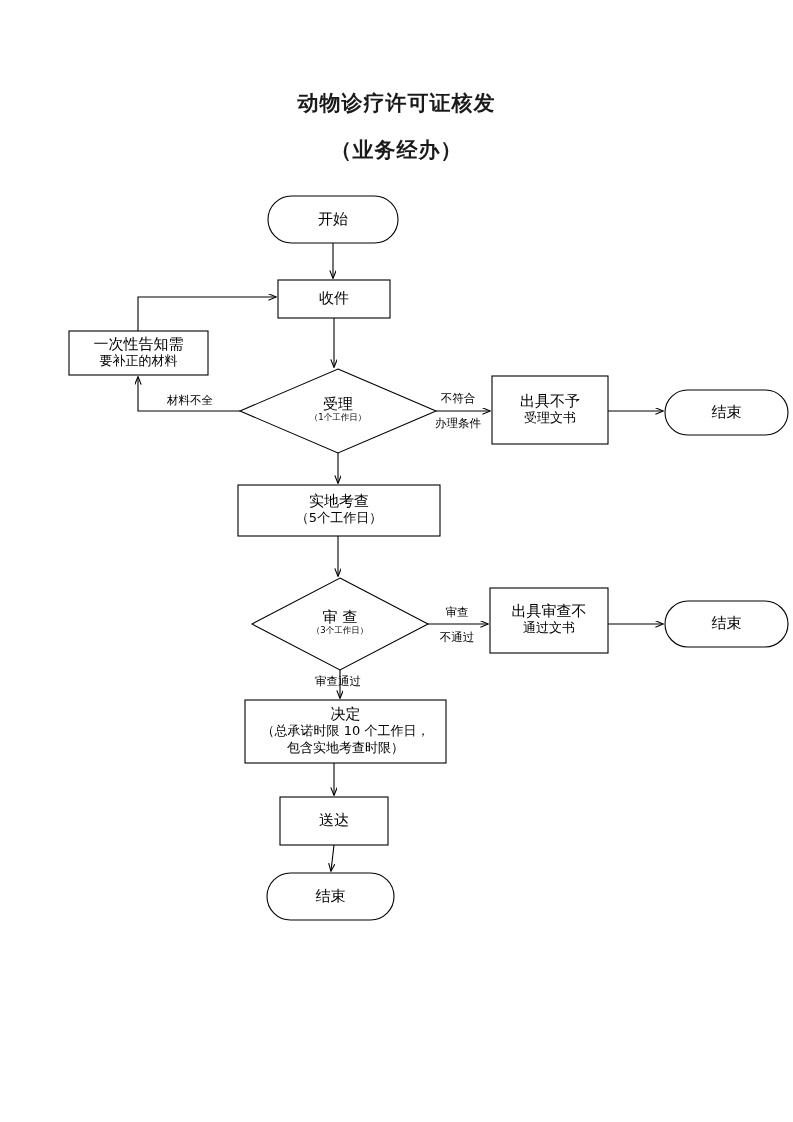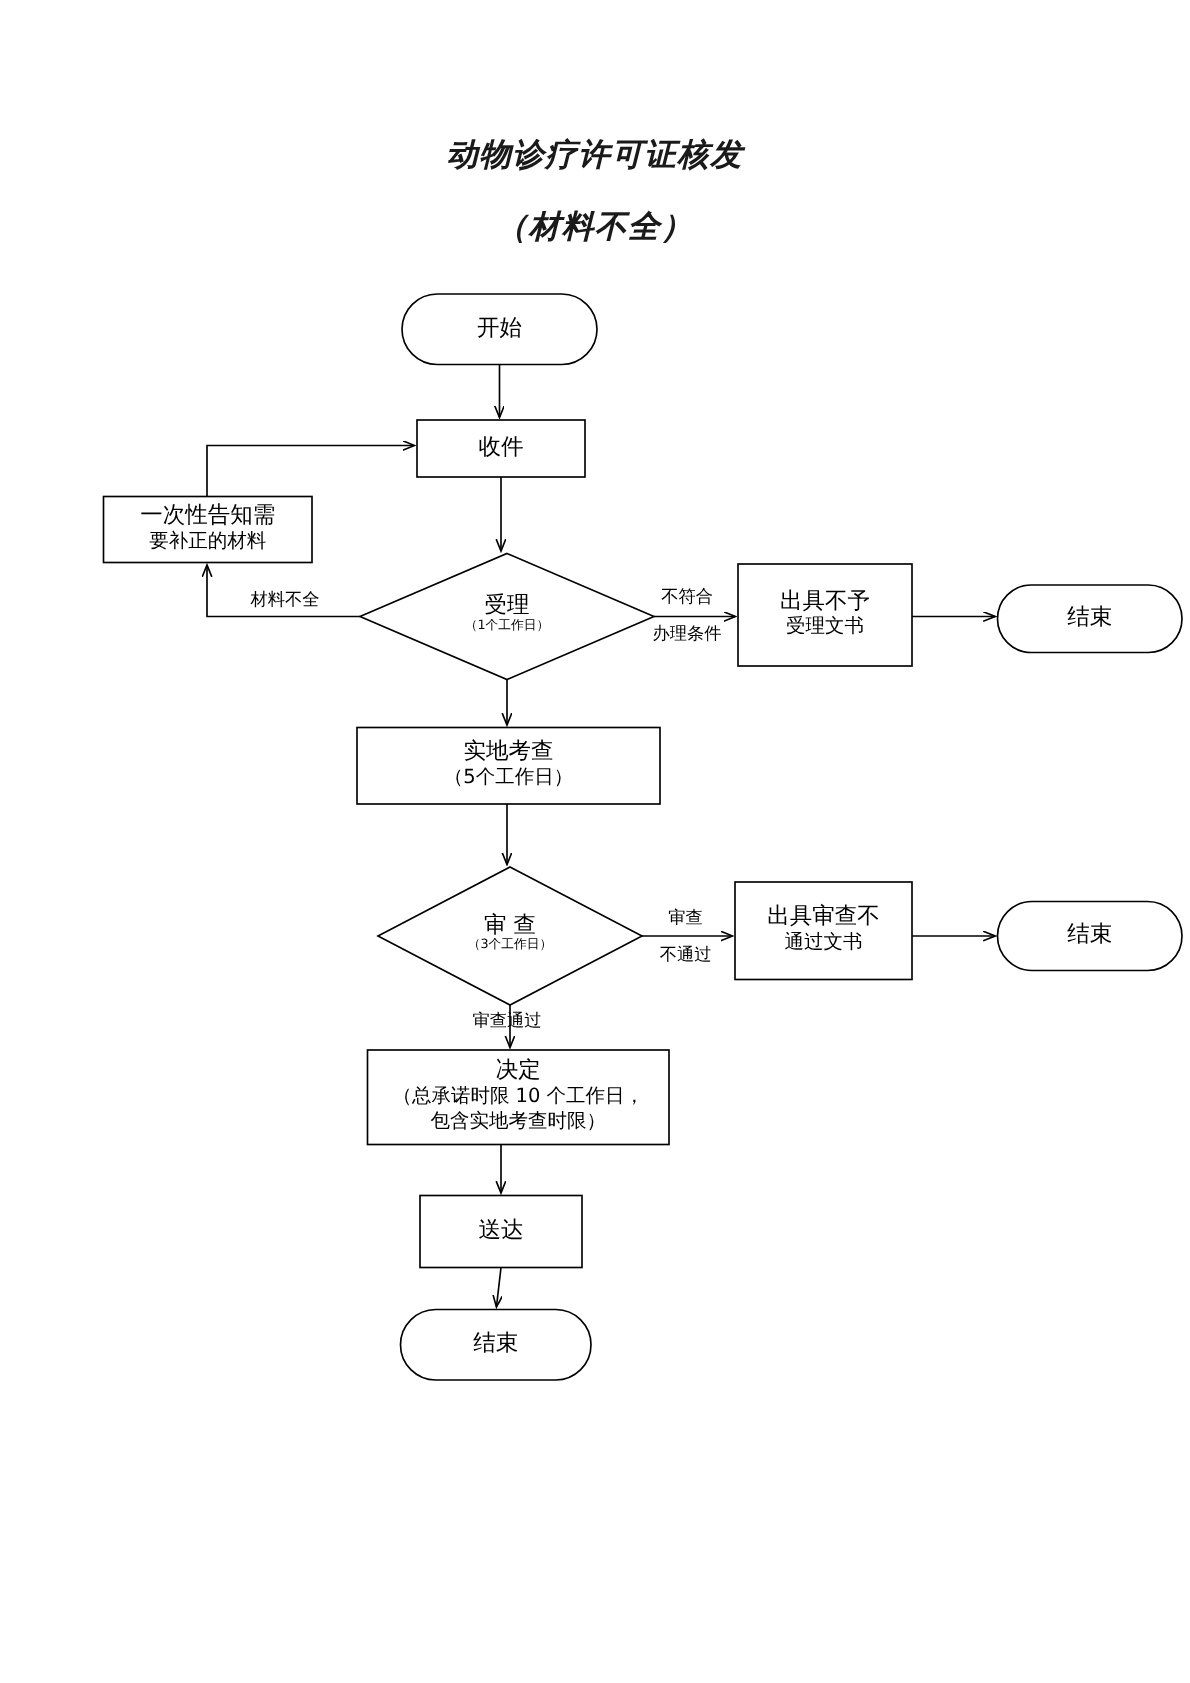--- a/index.html
+++ b/index.html
@@ -22,21 +22,20 @@
     width: 793px;
     height: 1122px;
   }
   .title-block {
     position: absolute;
     left: 0;
     top: 92px;
     width: 793px;
     text-align: center;
     line-height: 1.0;
-    font-style: italic;
   }
   .title-line1 {
     font-family: "DejaVu Serif", "Liberation Serif", serif;
     font-weight: bold;
     font-size: 21px;
     letter-spacing: 1px;
     color: #1a1a1a;
   }
   .title-line2 {
     display: block;
@@ -83,21 +82,21 @@
     font-size: 11.5px;
   }
 </style>
 </head>
 <body>
 
 <div id="page">
 
   <div class="title-block">
     <span class="title-line1">动物诊疗许可证核发</span>
-    <span class="title-line2">（材料不全）</span>
+    <span class="title-line2">（业务经办）</span>
   </div>
 
   <svg id="flow" viewBox="0 0 793 1122">
     <defs>
       <marker id="arrow" markerWidth="9" markerHeight="9" refX="7.6" refY="3.2" orient="auto" markerUnits="userSpaceOnUse">
         <path d="M0,0 L8,3.2 L0,6.4" fill="none" stroke="#000000" stroke-width="1.1"></path>
       </marker>
     </defs>
 
     <g id="connectors">

